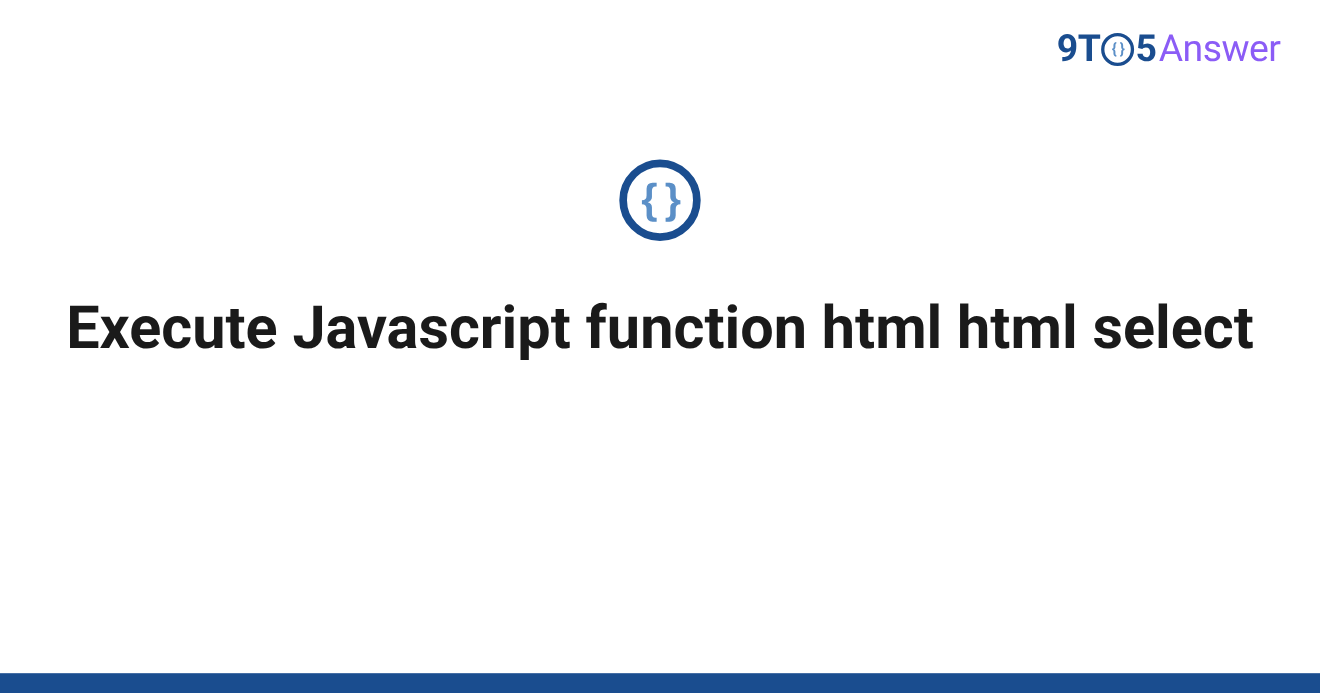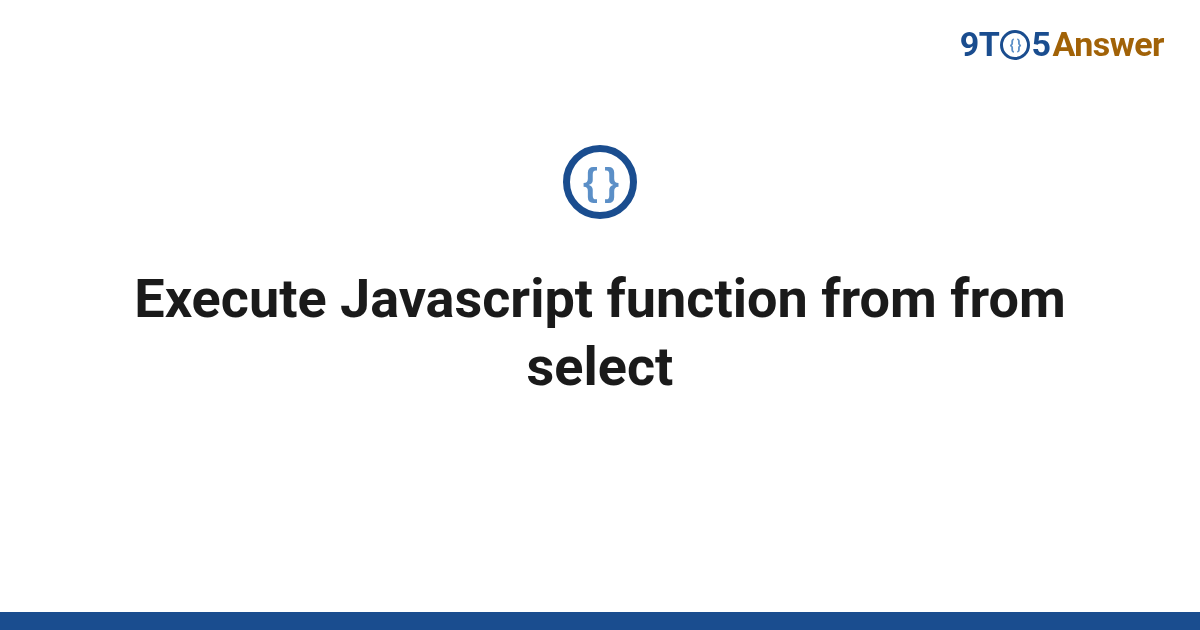--- a/index.html
+++ b/index.html
@@ -49,22 +49,22 @@
       font-size: 14px;
       color: #5b8fc7;
       font-weight: 700;
       line-height: 1;
     }
     .logo-five {
       color: #1a4d8f;
       font-weight: 700;
     }
     .logo-answer {
-      color: #a16207;
-      font-weight: 700;
+      color: #8b5cf6;
+      font-weight: 400;
       margin-left: 2px;
     }
     .center-icon {
       position: absolute;
       top: 145px;
       left: 50%;
       transform: translateX(-50%);
       width: 74px;
       height: 74px;
       border: 7px solid #1a4d8f;
@@ -112,15 +112,15 @@
     <span class="logo-o-inner">{ }</span>
   </span>
   <span class="logo-five">5</span>
   <span class="logo-answer">Answer</span>
 </div>
 
 <div class="center-icon">
   <span class="braces">{ }</span>
 </div>
 
-<h1 class="title">Execute Javascript function from from select</h1>
+<h1 class="title">Execute Javascript function html html select</h1>
 
 <div class="footer-bar"></div>
 
 </body></html>

